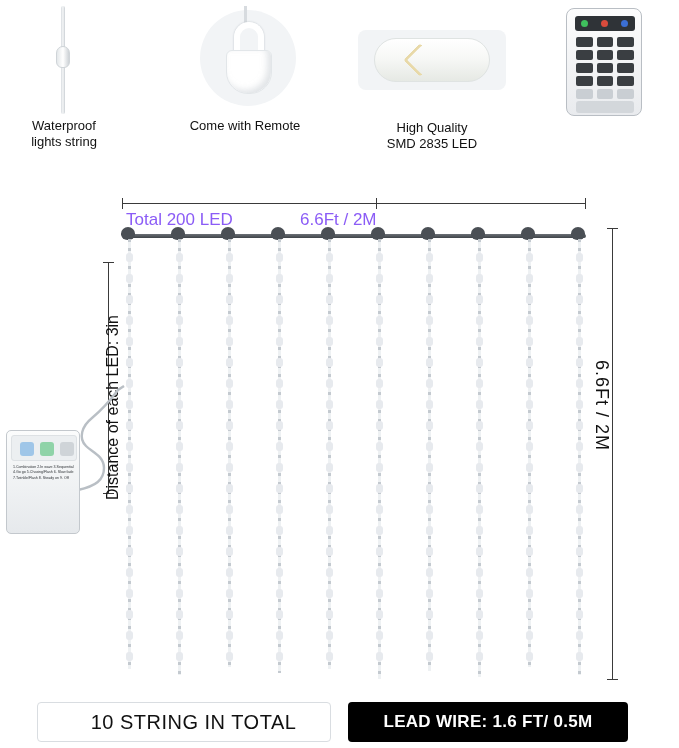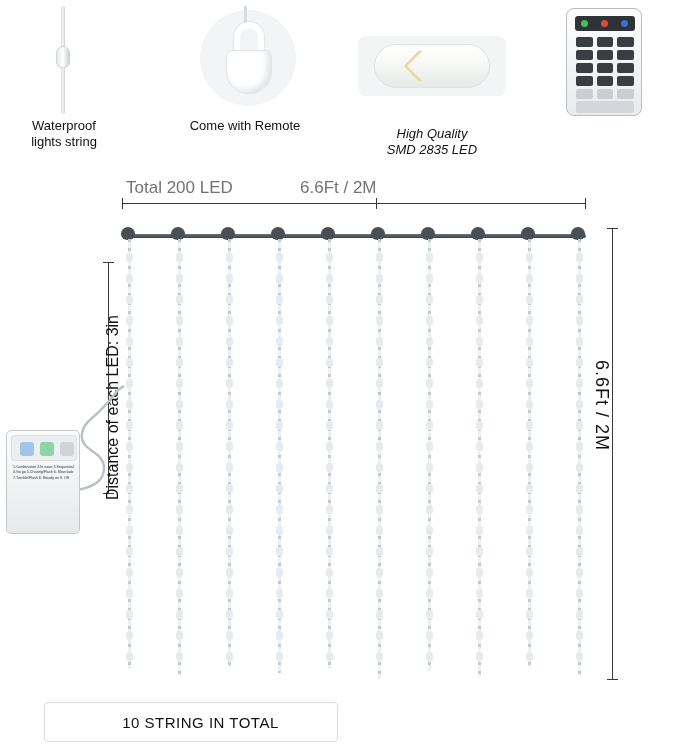--- a/index.html
+++ b/index.html
@@ -100,21 +100,21 @@
     box-shadow: 0 0 2px rgba(170,178,185,.8);
   }
   .hook-wire {
     position: absolute;
     left: 84px; top: 0px;
     width: 3px; height: 20px;
     background: #d7dbdf;
   }
 
   
-  #feat-smd { left: 352px; top: 14px; width: 160px; font-style: italic; }
+  #feat-smd { left: 352px; top: 8px; width: 160px; }
   #feat-smd .art { width: 160px; height: 112px; }
   .smd-box {
     position: absolute;
     left: 6px; top: 22px;
     width: 148px; height: 60px;
     background: #f2f4f6;
     border-radius: 8px;
   }
   .smd-bulb {
     position: absolute;
@@ -174,21 +174,22 @@
     position: absolute;
     left: 9px; top: 92px;
     width: 58px; height: 12px;
     background: #d3d7db;
     border-radius: 3px;
   }
 
   .dim-label {
     position: absolute;
     font-size: 15px;
-    color: #737373;
+    color: #8b5cf6;
+    margin-top: 32px;
   }
   .top-dim-line {
     position: absolute;
     left: 122px;
     top: 203px;
     width: 464px;
     height: 1px;
     background: #3a3a3a;
   }
   .top-dim-line:before, .top-dim-line:after {
@@ -348,25 +349,25 @@
   .banner-left, .banner-right {
     position: absolute;
     top: 0;
     height: 40px;
     display: flex;
     align-items: center;
     justify-content: center;
     border-radius: 4px;
   }
   .banner-left {
-    left: 44px;
+    left: 37px;
     width: 294px;
     background: #ffffff;
     border: 1px solid #d9dde1;
-    font-size: 15px;
+    font-size: 20px;
     letter-spacing: .5px;
     color: #111;
     padding-left: 19px;
   }
   .banner-right {
     left: 348px;
     width: 280px;
     background: #000000;
     color: #ffffff;
     font-size: 17px;
@@ -709,13 +710,14 @@
 5.Chasing/Flash
 6. Slow fade
 7.Twinkle/Flash
 8. Steady on
 9. Off</div>
   </div>
 </div>
 
 <div class="banner-row">
   <div class="banner-left">10 STRING IN TOTAL</div>
+  <div class="banner-right">LEAD WIRE:  1.6 FT/ 0.5M</div>
 </div>
 
 </body></html>

